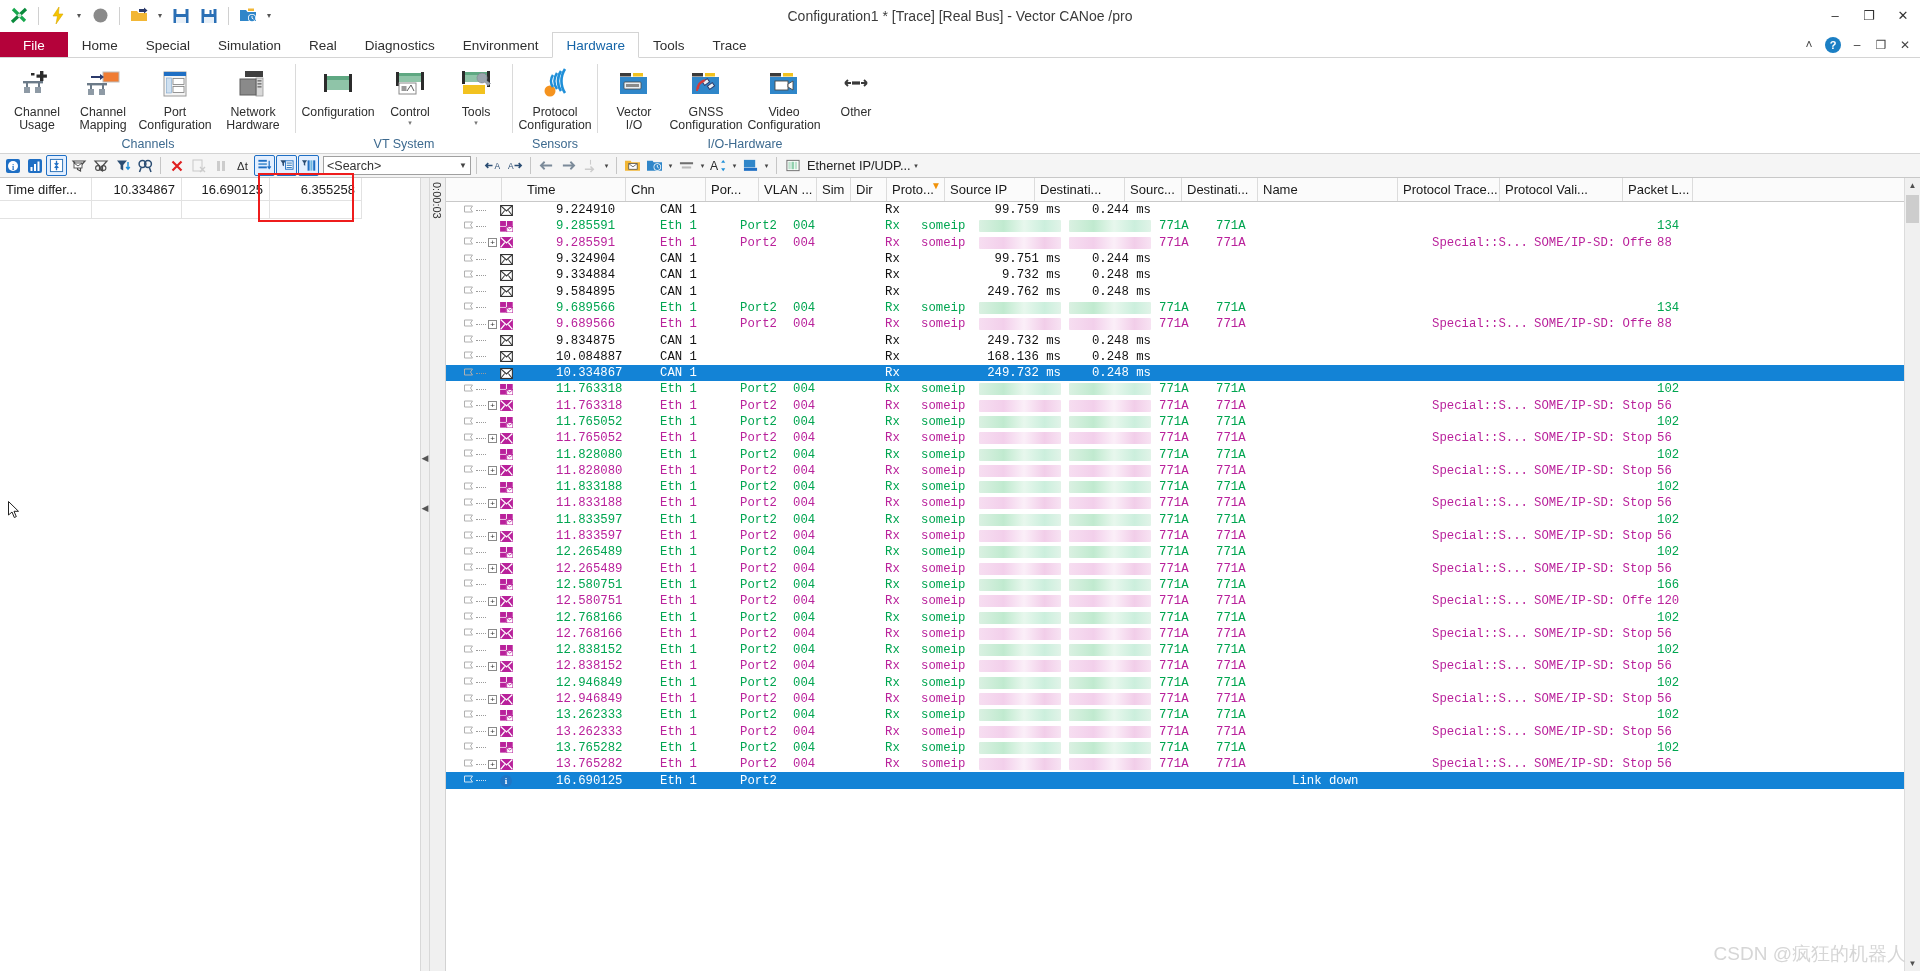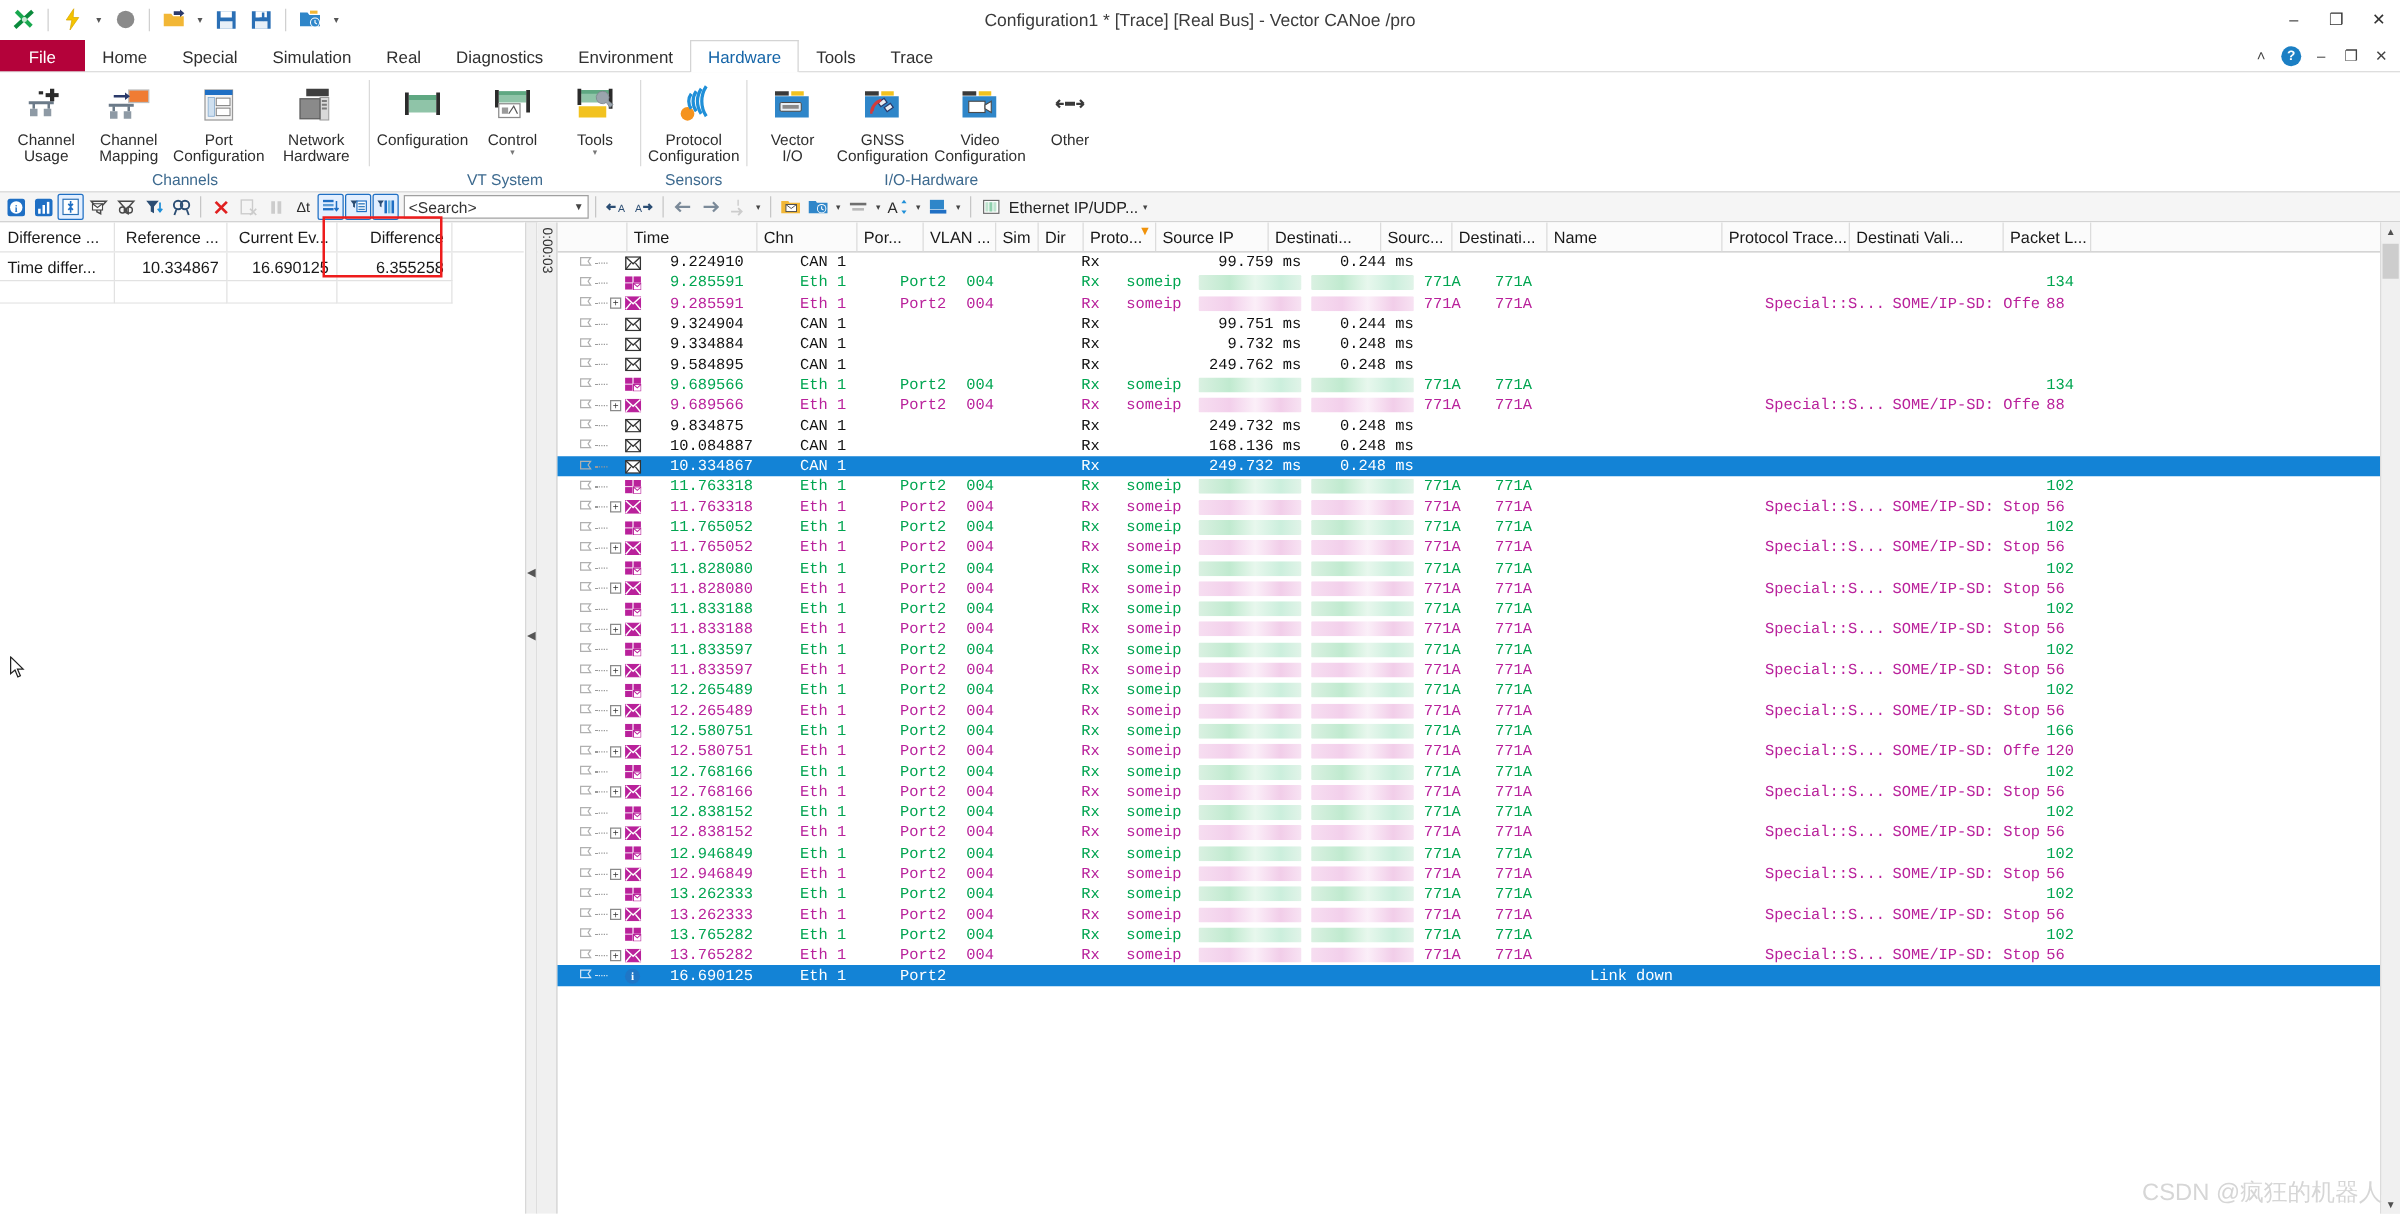--- a/index.html
+++ b/index.html
@@ -207,21 +207,21 @@
   .expander {
     width: 9px; height: 9px; border: 1px solid #8a8a8a; background: #fff;
     font-size: 8px; line-height: 7px; text-align: center; color: #333; margin-right:3px;
     font-family: "Liberation Sans", sans-serif;
   }
   .tree-spacer { width: 12px; flex: 0 0 12px; }
   .msgicon { width: 13px; height: 11px; margin-right: 5px; flex: 0 0 13px; }
 
   
   .w-pre  { width: 56px; flex: 0 0 56px; display:flex; align-items:center; }
-  .w-time { width: 104px; flex: 0 0 104px; }
+  .w-time { width: 104px; flex: 0 0 104px; margin-left: 20px; }
   .w-chn  { width: 80px; flex: 0 0 80px; }
   .w-port { width: 53px; flex: 0 0 53px; }
   .w-vlan { width: 58px; flex: 0 0 58px; }
   .w-sim  { width: 34px; flex: 0 0 34px; }
   .w-dir  { width: 36px; flex: 0 0 36px; }
   .w-prot { width: 58px; flex: 0 0 58px; }
   .w-srcip{ width: 90px; flex: 0 0 90px; }
   .w-dstip{ width: 90px; flex: 0 0 90px; }
   .w-srcp { width: 57px; flex: 0 0 57px; }
   .w-dstp { width: 76px; flex: 0 0 76px; }
@@ -726,26 +726,20 @@
           <rect x="9.8" y="4" width="2.6" height="8" fill="#bfe3cf"></rect>
         </svg>
     </div>
     <div class="tb-label">Ethernet IP/UDP...</div>
     <div class="tb-caret">▾</div>
   </div>
 
   <div class="main">
 
     <div class="leftpanel">
-      <div class="lp-head">
-        <div class="lp-col c0">Difference ...</div>
-        <div class="lp-col c1">Reference ...</div>
-        <div class="lp-col c2">Current Ev...</div>
-        <div class="lp-col c3">Difference</div>
-      </div>
       <div class="lp-row">
         <div class="lp-cell c0">Time differ...</div>
         <div class="lp-cell c1">10.334867</div>
         <div class="lp-cell c2">16.690125</div>
         <div class="lp-cell c3">6.355258</div>
       </div>
       <div class="lp-blank">
         <div class="lp-cell c0"></div>
         <div class="lp-cell c1"></div>
         <div class="lp-cell c2"></div>
@@ -781,21 +775,21 @@
         <div class="th w-prot">
           <span>Proto...</span>
           <span class="sortmark">▼</span>
         </div>
         <div class="th w-srcip">Source IP</div>
         <div class="th w-dstip">Destinati...</div>
         <div class="th w-srcp">Sourc...</div>
         <div class="th w-dstp">Destinati...</div>
         <div class="th w-name">Name</div>
         <div class="th w-pint">Protocol Trace...</div>
-        <div class="th w-pval">Destinati Vali...</div>
+        <div class="th w-pval">Protocol Vali...</div>
         <div class="th w-plen">Packet L...</div>
         <div class="smallsplit">
           <div style="font-size:7px;color:#555;line-height:7px;">▲</div>
           <div style="font-size:7px;color:#555;line-height:7px;">▼</div>
         </div>
       </div>
 
       <div class="tbody" id="trace-body">
           <div class="trow">
             <div class="gut">

